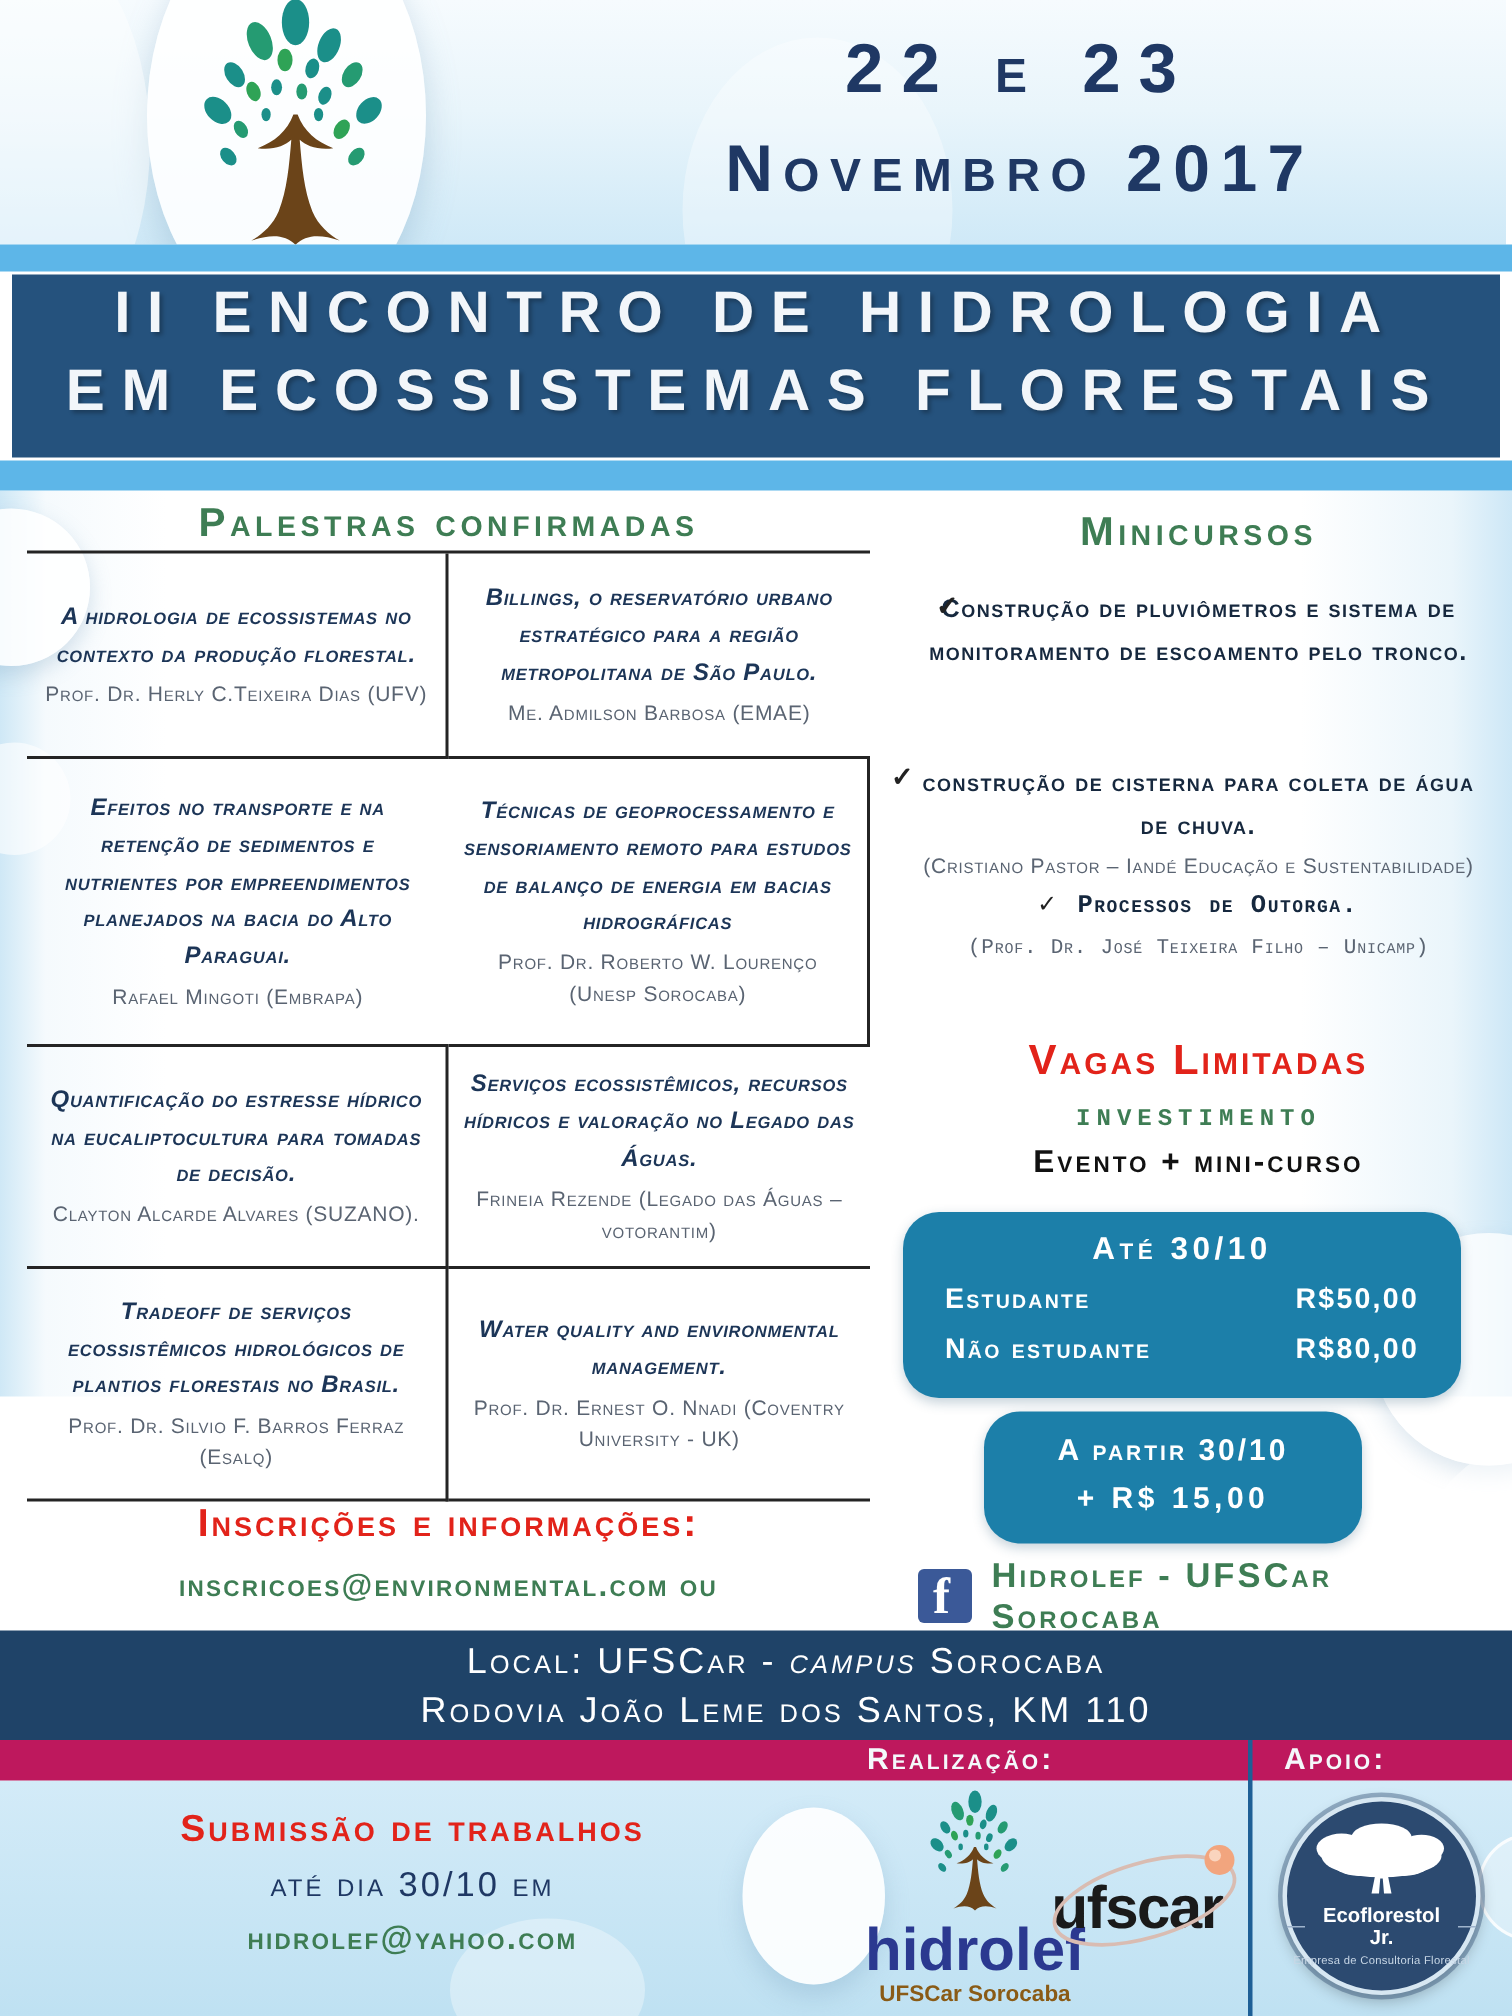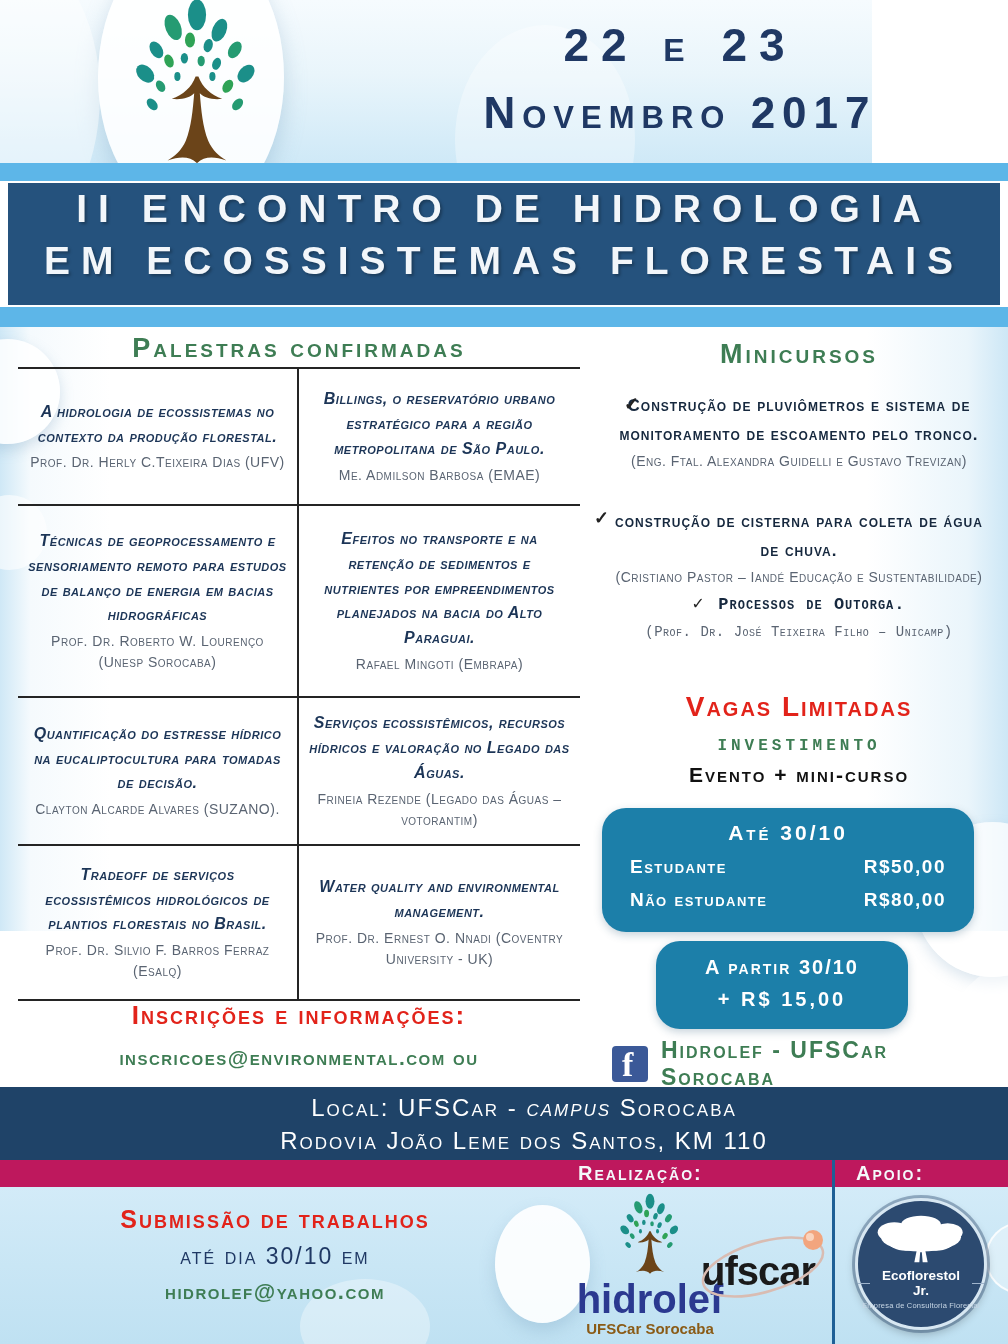--- a/index.html
+++ b/index.html
@@ -4,21 +4,21 @@
 <style>
   * { margin:0; padding:0; box-sizing:border-box; }
   body { background:#9fc9e2; font-family:"Liberation Sans", sans-serif; }
   .poster { position:relative; width:1008px; height:1344px; overflow:hidden; background:#fff; margin:0 auto; }
   .sc { font-variant: small-caps; }
 
   
   .bubble { position:absolute; border-radius:50%; pointer-events:none; z-index:0; }
 
   
-  .top-header { position:absolute; left:0; top:0; width:872px; height:163px;
+  .top-header { position:absolute; left:0; top:0; width:1004px; height:163px;
     background:linear-gradient(180deg,#f6fbfe 0%,#e9f5fb 45%,#cfe9f7 100%); overflow:hidden;text-decoration:underline; }
   .hb1 { left:98px; top:-62px; width:186px; height:278px; background:rgba(255,255,255,.88); box-shadow:0 10px 22px rgba(120,160,190,.35); }
   .hb2 { left:-75px; top:-50px; width:175px; height:290px; background:rgba(255,255,255,.45); }
   .hb3 { left:455px; top:25px; width:180px; height:230px; background:rgba(255,255,255,.35); }
   .tree-logo { position:absolute; left:122px; top:-2px; width:150px; height:168px; z-index:2; }
   .dates { position:absolute; left:420px; top:0; width:520px; height:163px; text-align:center; z-index:2; color:#1F3864; }
   .date1 { margin-top:18px; font-size:46px; font-weight:bold; letter-spacing:12px; }
   .date2 { margin-top:16px; font-size:44px; font-weight:bold; letter-spacing:7px; }
 
   
@@ -188,28 +188,28 @@
 
       <div class="ptable">
         <div class="cell lft">
           <div class="cell-title sc">A hidrologia de ecossistemas no contexto da produção florestal.</div>
           <div class="cell-speaker sc">Prof. Dr. Herly C.Teixeira Dias (UFV)</div>
         </div>
         <div class="cell">
           <div class="cell-title sc">Billings, o reservatório urbano estratégico para a região metropolitana de São Paulo.</div>
           <div class="cell-speaker sc">Me. Admilson Barbosa (EMAE)</div>
         </div>
+        <div class="cell">
+          <div class="cell-title sc">Efeitos no transporte e na retenção de sedimentos e nutrientes por empreendimentos planejados na bacia do Alto Paraguai.</div>
+          <div class="cell-speaker sc">Rafael Mingoti (Embrapa)</div>
+        </div>
         <div class="cell lft">
           <div class="cell-title sc">Técnicas de geoprocessamento e sensoriamento remoto para estudos de balanço de energia em bacias hidrográficas</div>
           <div class="cell-speaker sc">Prof. Dr. Roberto W. Lourenço (Unesp Sorocaba)</div>
         </div>
-        <div class="cell">
-          <div class="cell-title sc">Efeitos no transporte e na retenção de sedimentos e nutrientes por empreendimentos planejados na bacia do Alto Paraguai.</div>
-          <div class="cell-speaker sc">Rafael Mingoti (Embrapa)</div>
-        </div>
         <div class="cell lft">
           <div class="cell-title sc">Quantificação do estresse hídrico na eucaliptocultura para tomadas de decisão.</div>
           <div class="cell-speaker sc">Clayton Alcarde Alvares (SUZANO).</div>
         </div>
         <div class="cell">
           <div class="cell-title sc">Serviços ecossistêmicos, recursos hídricos e valoração no Legado das Águas.</div>
           <div class="cell-speaker sc">Frineia Rezende (Legado das Águas –votorantim)</div>
         </div>
         <div class="cell lft">
           <div class="cell-title sc">Tradeoff de serviços ecossistêmicos hidrológicos de plantios florestais no Brasil.</div>
@@ -224,21 +224,20 @@
       <div class="insc-head sc">Inscrições e informações:</div>
       <div class="insc-email sc">inscricoes@environmental.com  ou</div>
     </div>
 
     <div class="mc-col">
       <div class="sec-head mc-head sc">Minicursos</div>
 
       <div class="mc-item mc-item1">
         <span class="check">✓</span>
         <div class="mc-title sc">Construção de pluviômetros e sistema de monitoramento de escoamento pelo tronco.</div>
-        <div class="mc-inst sc">(Eng. Ftal. Alexandra Guidelli e Gustavo Trevizan)</div>
       </div>
 
       <div class="mc-item mc-item2">
         <span class="check">✓</span>
         <div class="mc-title sc">construção de cisterna para coleta de água de chuva.</div>
         <div class="mc-inst sc">(Cristiano Pastor – Iandé Educação e Sustentabilidade)</div>
       </div>
 
       <div class="mc-item mc-item3">
         <div class="mc-title sc"><span class="check check-inline">✓</span><span>Processos de Outorga.</span></div>

